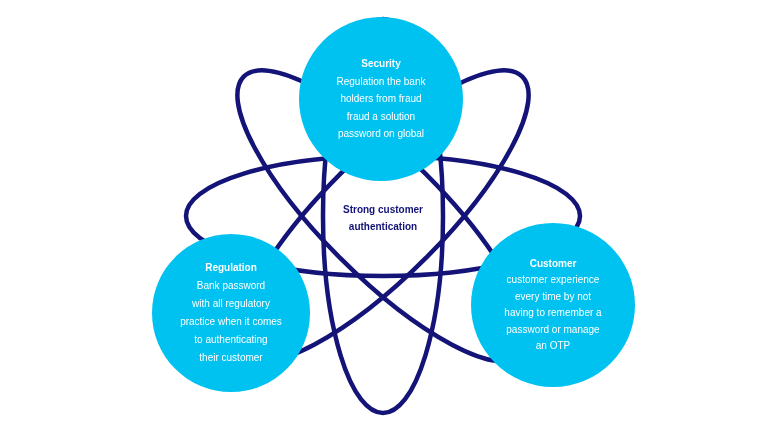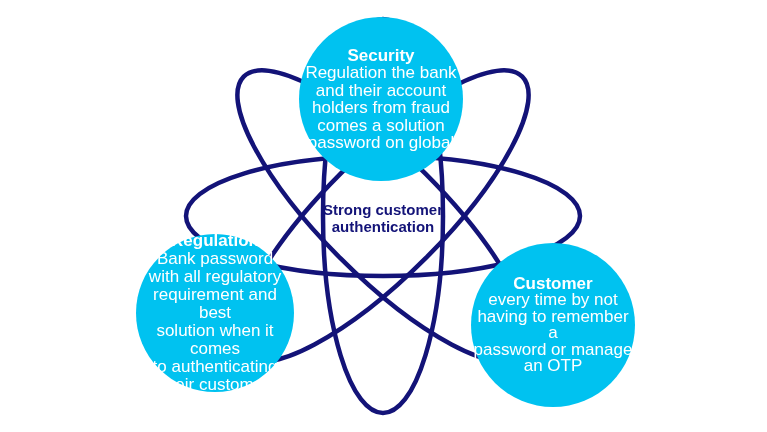--- a/index.html
+++ b/index.html
@@ -32,40 +32,40 @@
     position: absolute;
     border-radius: 50%;
     background: var(--node-fill, #00c2f0);
     display: flex;
     align-items: center;
     justify-content: center;
   }
   .node-text {
     color: var(--node-text, #ffffff);
     text-align: center;
-    font-size: 17px;
+    font-size: 10px;
     line-height: 17.5px;
     width: 100%;
   }
   .node-text span { display: block; }
   .node-text .title { font-weight: 700; }
   .node-top   { left: 299px; top: 17px;  width: 164px; height: 164px; }
-  .node-left  { left: 136px; top: 234px; width: 158px; height: 158px; }
+  .node-left  { left: 152px; top: 234px; width: 158px; height: 158px; }
   .node-left  .node-text { line-height: 18px; }
-  .node-right { left: 471px; top: 243px; width: 164px; height: 164px; }
+  .node-right { left: 471px; top: 223px; width: 164px; height: 164px; }
   .node-right .node-text { line-height: 16.5px; }
   .center-label {
     position: absolute;
     left: 383px;
     top: 218px;
     transform: translate(-50%, -50%);
     width: 180px;
     text-align: center;
     color: var(--center-text, #131378);
-    font-size: 15px;
+    font-size: 10px;
     font-weight: 700;
     line-height: 16.5px;
   }
   .center-label span { display: block; }
 </style>
 </head>
 <body>
 
 <div class="diagram">
 
@@ -78,42 +78,41 @@
 
   <div class="center-label">
     <span>Strong customer</span>
     <span>authentication</span>
   </div>
 
   <div class="node node-top">
     <div class="node-text">
       <span class="title">Security</span>
       <span>Regulation the bank</span>
-      <span>and their account</span>
       <span>holders from fraud</span>
-      <span>comes a solution</span>
+      <span>fraud a solution</span>
       <span>password on global</span>
     </div>
   </div>
 
   <div class="node node-left">
     <div class="node-text">
       <span class="title">Regulation</span>
       <span>Bank password</span>
       <span>with all regulatory</span>
-      <span>requirement and best</span>
-      <span>solution when it comes</span>
+      <span>practice when it comes</span>
       <span>to authenticating</span>
       <span>their customer</span>
     </div>
   </div>
 
   <div class="node node-right">
     <div class="node-text">
       <span class="title">Customer</span>
+      <span>customer experience</span>
       <span>every time by not</span>
       <span>having to remember a</span>
       <span>password or manage</span>
       <span>an OTP</span>
     </div>
   </div>
 
 </div>
 
 </body></html>

